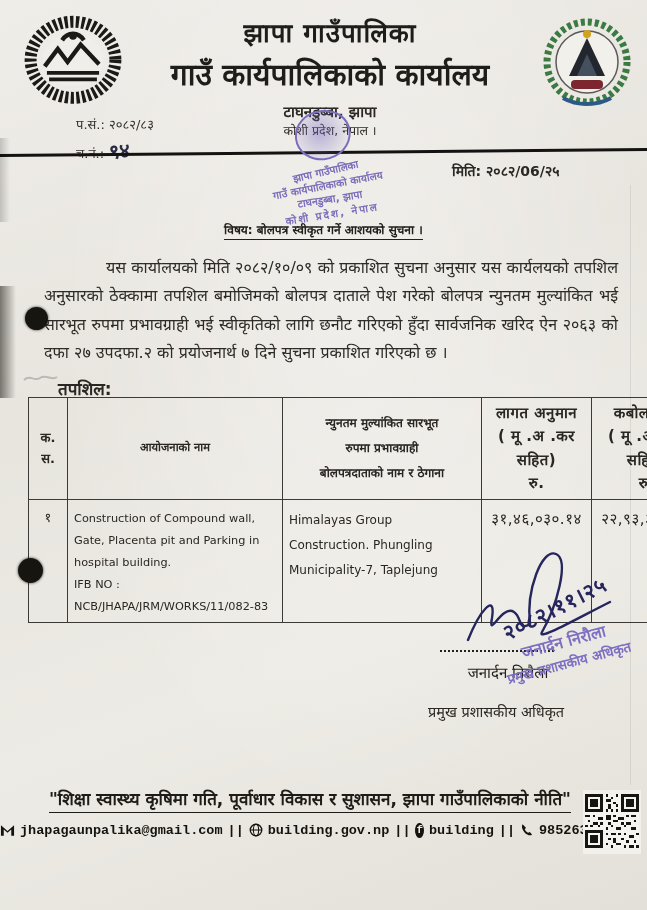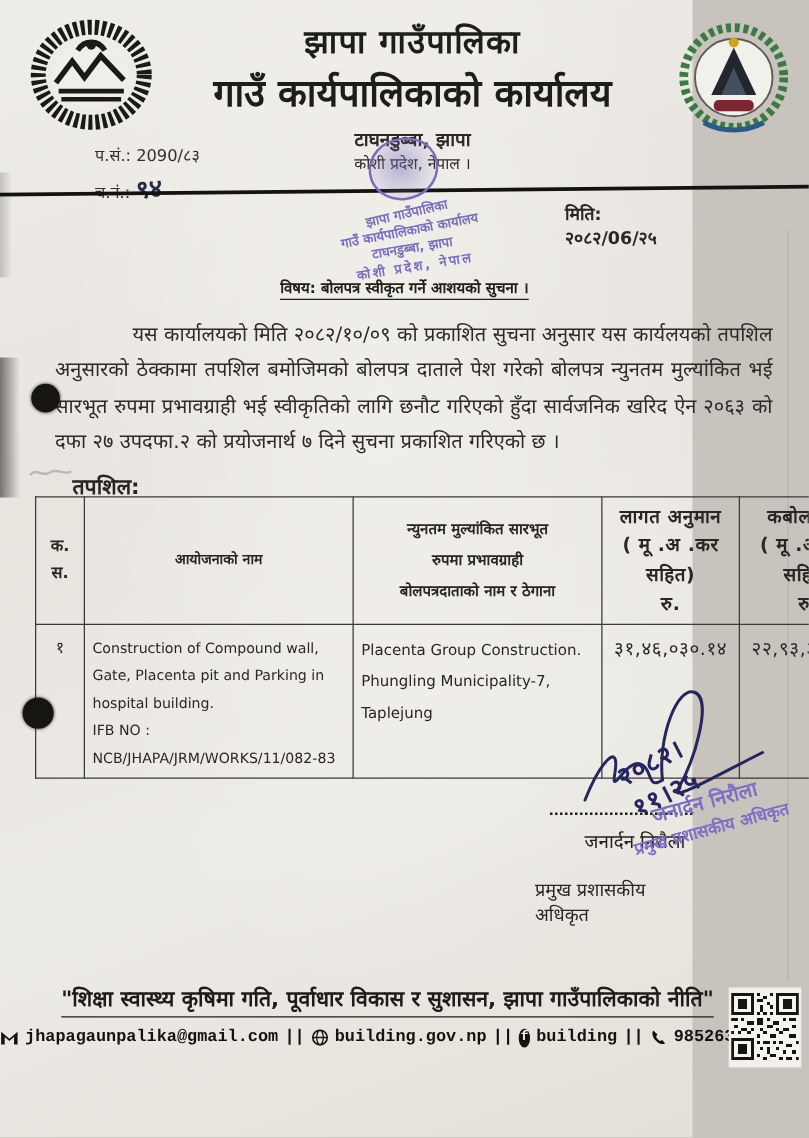--- a/index.html
+++ b/index.html
@@ -2,21 +2,21 @@
 <html><head>
 <meta charset="utf-8">
 <style>
   html,body{margin:0;padding:0;}
   body{
     width:647px;height:910px;overflow:hidden;
     font-family:"DejaVu Sans","Liberation Sans",sans-serif;
     background:#c8c4bd;
   }
   .page{
-    position:relative;width:554px;height:910px;
+    position:relative;width:647px;height:910px;
     background:
       radial-gradient(ellipse at 55% 35%, rgba(255,255,255,.35), rgba(0,0,0,0) 60%),
       linear-gradient(160deg,#efede8 0%,#e8e5df 38%,#edebe5 68%,#e3e0d9 100%);
     color:#2c2925;
   }
   .abs{position:absolute;}
   .pre{white-space:pre-line;}
 
   
   .title-block{left:130px;top:14px;width:400px;text-align:center;}
@@ -118,21 +118,21 @@
   </div>
 
   <div class="abs title-block">
     <div class="t1">झापा गाउँपालिका</div>
     <div class="t2">गाउँ कार्यपालिकाको कार्यालय</div>
     <div class="t3">टाघनडुब्बा, झापा</div>
     <div class="t4">कोशी प्रदेश, नेपाल ।</div>
   </div>
 
   <div class="abs refs">
-    <div>प.सं.: 2090/८३</div>
+    <div>प.सं.: २०८२/८३</div>
     <div class="row2">
       <span>च.नं.:</span>
       <span class="hand-num">९४</span>
     </div>
   </div>
 
   <div class="abs rule"></div>
 
   <div class="abs date-line">मिति: २०८२/06/२५</div>
 
@@ -172,21 +172,21 @@
 ( मू .अ .कर सहित)
 रु.</th>
         <th class="c-amt pre">कबोल अंक
 ( मू .अ .कर सहित)
 रु.</th>
       </tr>
       <tr class="r">
         <td class="c-sn">१</td>
         <td class="c-proj pre">Construction of Compound wall, Gate, Placenta pit and Parking in hospital building.
 IFB NO : NCB/JHAPA/JRM/WORKS/11/082-83</td>
-        <td class="c-bid">Placenta Group Construction. Phungling Municipality-7, Taplejung</td>
+        <td class="c-bid">Himalayas Group Construction. Phungling Municipality-7, Taplejung</td>
         <td class="c-amt">३१,४६,०३०.१४</td>
         <td class="c-amt">२२,९३,३९१.८३</td>
       </tr>
     </tbody>
       </table>
   </div>
 
   <div class="abs punch p1"></div>
   <div class="abs punch p2"></div>
   <div class="abs edge-strip"></div>

